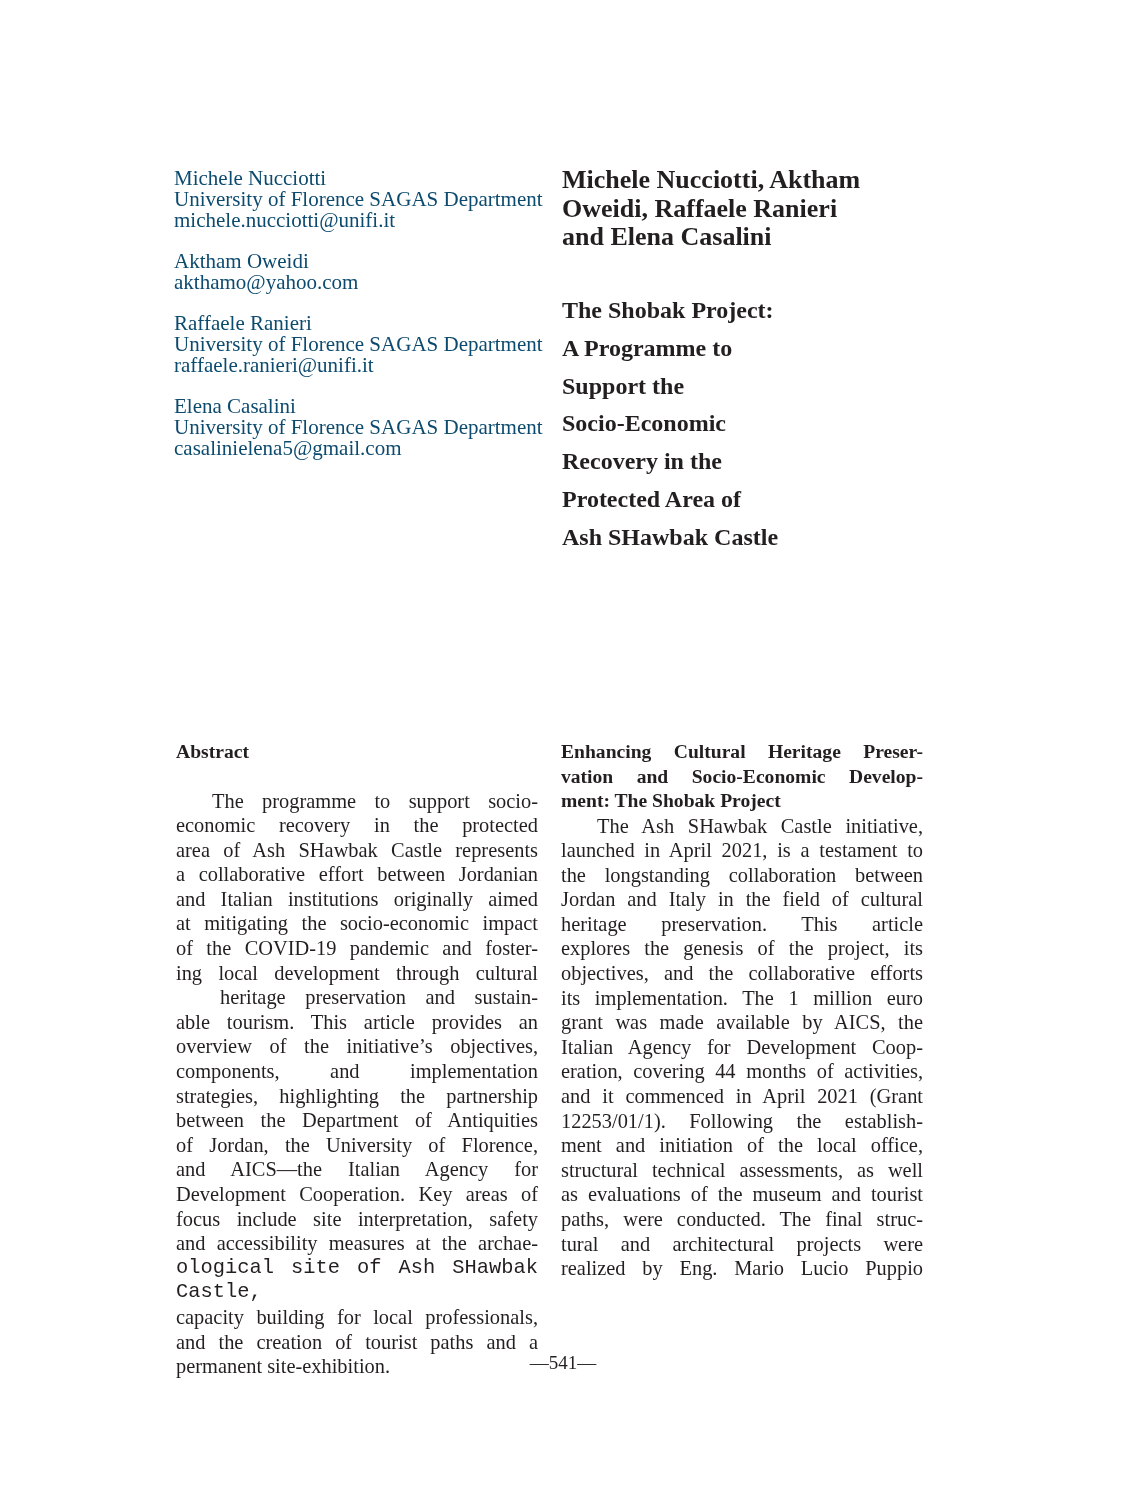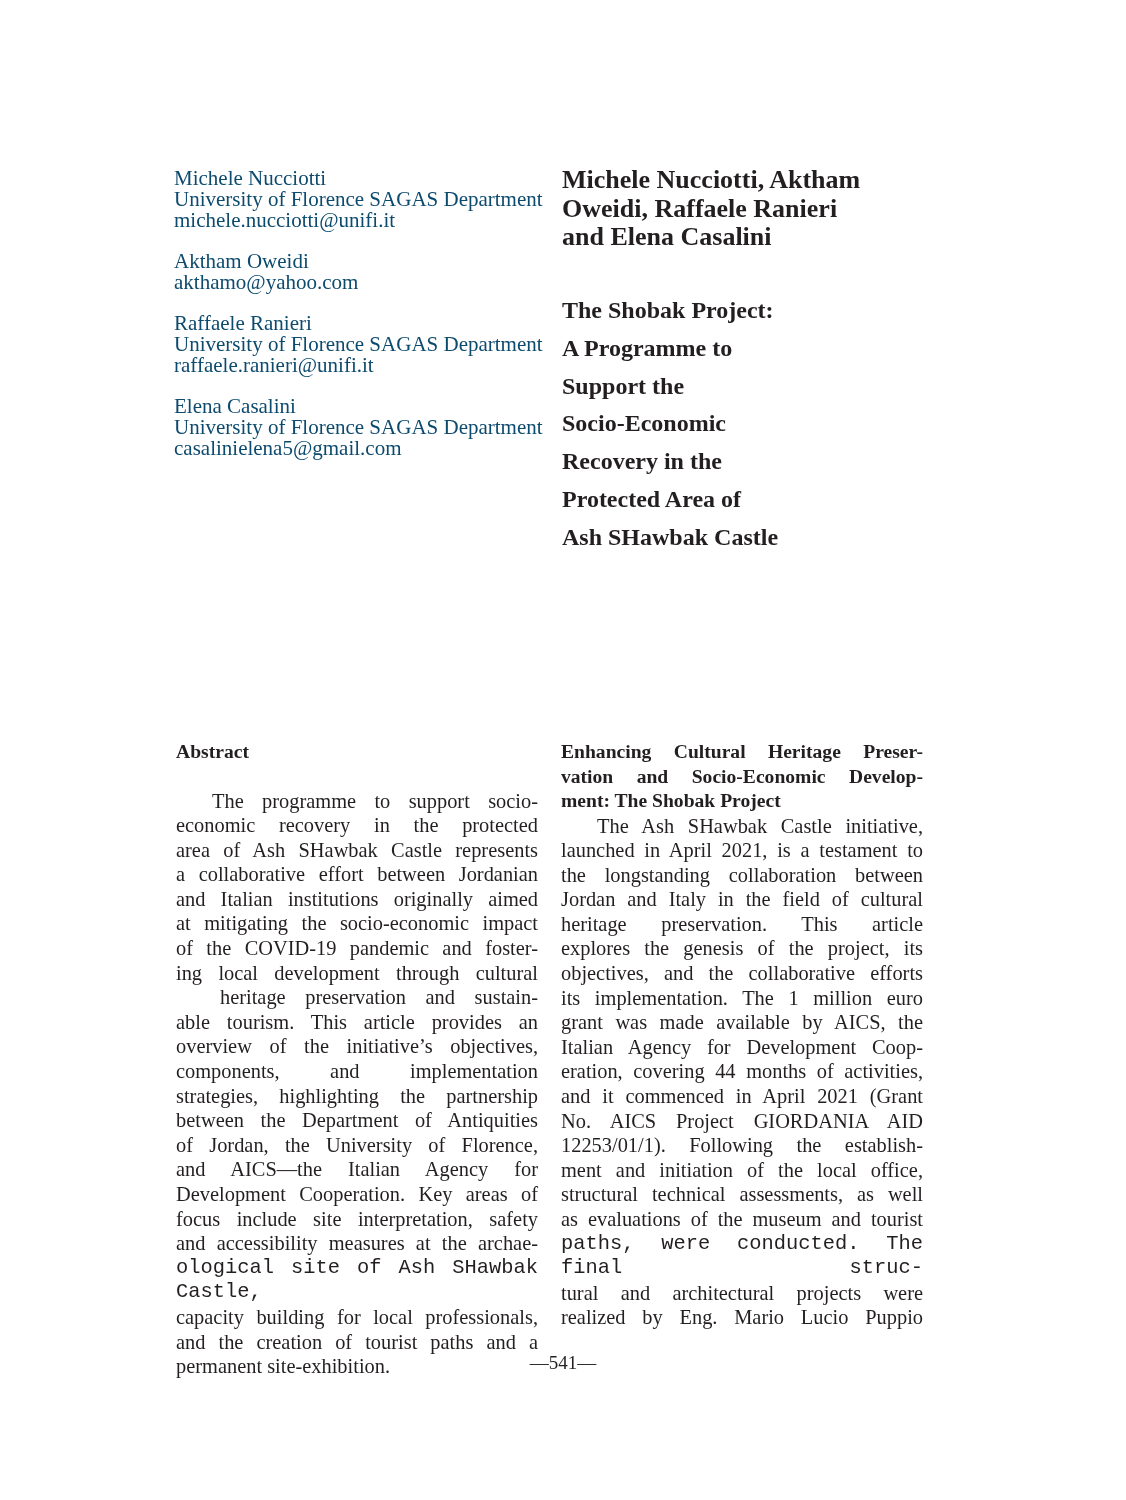--- a/index.html
+++ b/index.html
@@ -117,24 +117,23 @@
       <div class="body-line" style="white-space: normal; display: block;">the longstanding collaboration between</div>
       <div class="body-line" style="white-space: normal; display: block;">Jordan and Italy in the field of cultural</div>
       <div class="body-line" style="white-space: normal; display: block;">heritage preservation. This article</div>
       <div class="body-line" style="white-space: normal; display: block;">explores the genesis of the project, its</div>
       <div class="body-line" style="white-space: normal; display: block;">objectives, and the collaborative efforts</div>
       <div class="body-line" style="white-space: normal; display: block;">its implementation. The 1 million euro</div>
       <div class="body-line" style="white-space: normal; display: block;">grant was made available by AICS, the</div>
       <div class="body-line" style="white-space: normal; display: block;">Italian Agency for Development Coop-</div>
       <div class="body-line" style="white-space: normal; display: block;">eration, covering 44 months of activities,</div>
       <div class="body-line" style="white-space: normal; display: block;">and it commenced in April 2021 (Grant</div>
-      <div class="body-line" style="white-space: normal; display: block;">No. AICS Project GIORDANIA AID</div>
       <div class="body-line" style="white-space: normal; display: block;">12253/01/1). Following the establish-</div>
       <div class="body-line" style="white-space: normal; display: block;">ment and initiation of the local office,</div>
       <div class="body-line" style="white-space: normal; display: block;">structural technical assessments, as well</div>
       <div class="body-line" style="white-space: normal; display: block;">as evaluations of the museum and tourist</div>
-      <div class="body-line" style="white-space: normal; display: block; font-family: Liberation Mono, monospace;">paths, were conducted. The final struc-</div>
+      <div class="body-line" style="white-space: normal; display: block;">paths, were conducted. The final struc-</div>
       <div class="body-line" style="white-space: normal; display: block;">tural and architectural projects were</div>
       <div class="body-line" style="white-space: normal; display: block;">realized by Eng. Mario Lucio Puppio</div>
     </div>
 </div>
 
 <div id="page-number">—541—</div>
 
 </body></html>

